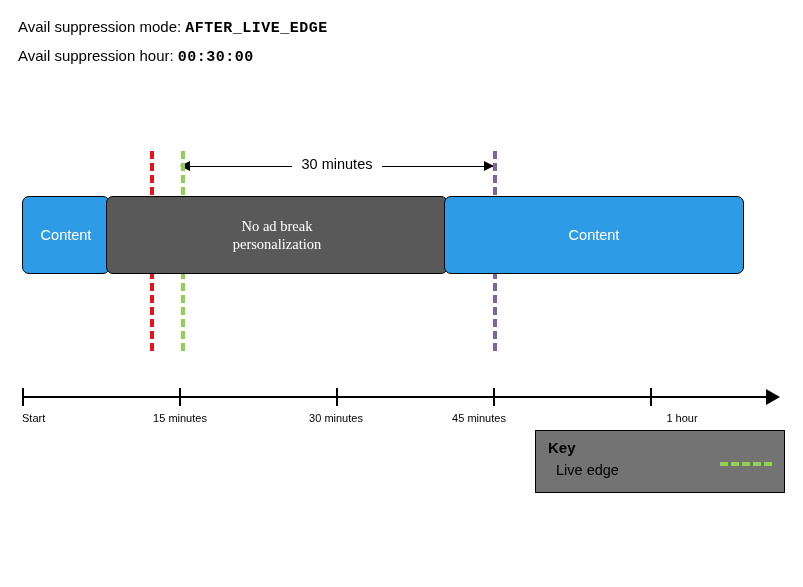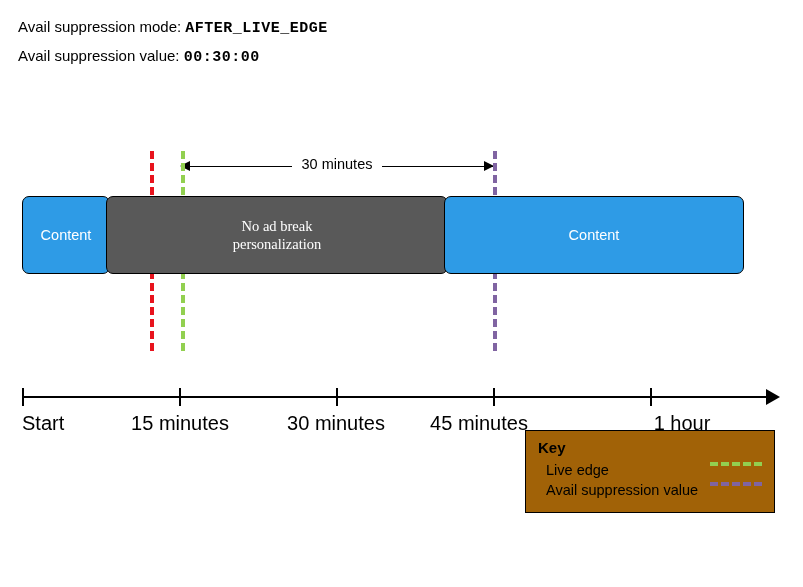--- a/index.html
+++ b/index.html
@@ -116,34 +116,34 @@
   .tick-start {
     position: absolute;
     top: 2px;
     width: 2px;
     height: 18px;
     background: #000;
   }
   .tick-label {
     position: absolute;
     top: 26px;
-    font-size: 20px;
+    font-size: 11px;
     transform: translateX(-50%);
     white-space: nowrap;
   }
 
   
   .key {
     position: absolute;
     top: 430px;
-    right: 28px;
+    right: 18px;
     width: 250px;
     border: 1px solid #000;
     padding: 8px 12px 10px 12px;
-    background: #a16207;
+    background: #737373;
   }
   .key h4 { margin: 0 0 6px 0; font-size: 15px; font-weight: bold; }
   .key-row {
     display: flex;
     justify-content: space-between;
     align-items: flex-start;
     margin: 4px 0 4px 8px;
     font-size: 14.5px;
   }
   .swatch {
@@ -157,21 +157,21 @@
   .swatch.red    { border-color: #E8131D; }
 </style>
 </head>
 <body>
 
 <div class="header-line">
   <span>Avail suppression mode:</span>
   <span class="mono">AFTER_LIVE_EDGE</span>
 </div>
 <div class="header-line">
-  <span>Avail suppression value:</span>
+  <span>Avail suppression hour:</span>
   <span class="mono">00:30:00</span>
 </div>
 
 <div class="stage">
 
   <div class="span-arrow" style="left:159px; width:312px;">
     <div class="span-line"></div>
     <div class="arrh l"></div>
     <div class="arrh r"></div>
     <div class="span-label">30 minutes</div>
@@ -208,17 +208,13 @@
     <div class="tick-label" style="left:660px;">1 hour</div>
   </div>
 </div>
 
 <div class="key">
   <h4>Key</h4>
   <div class="key-row">
     <span>Live edge</span>
     <span class="swatch green"></span>
   </div>
-  <div class="key-row">
-    <span>Avail suppression value</span>
-    <span class="swatch purple"></span>
-  </div>
 </div>
 
 </body></html>

